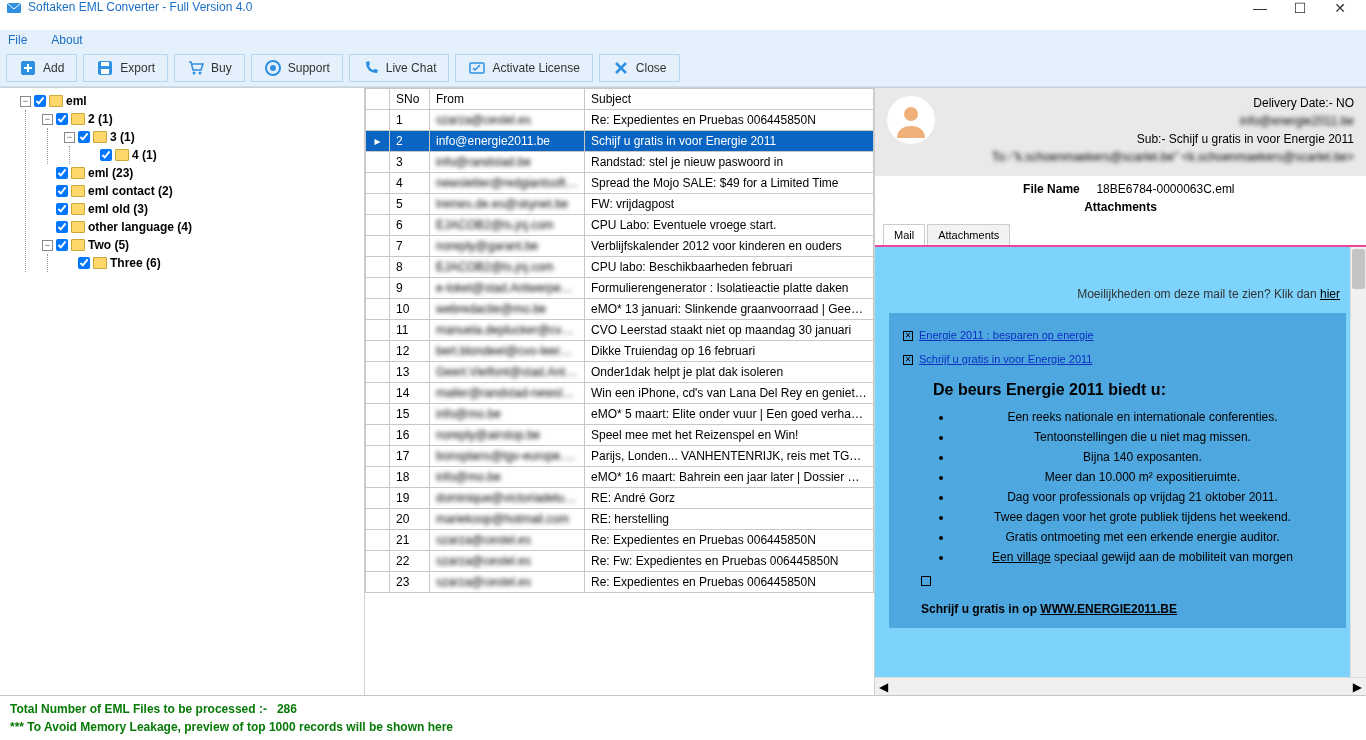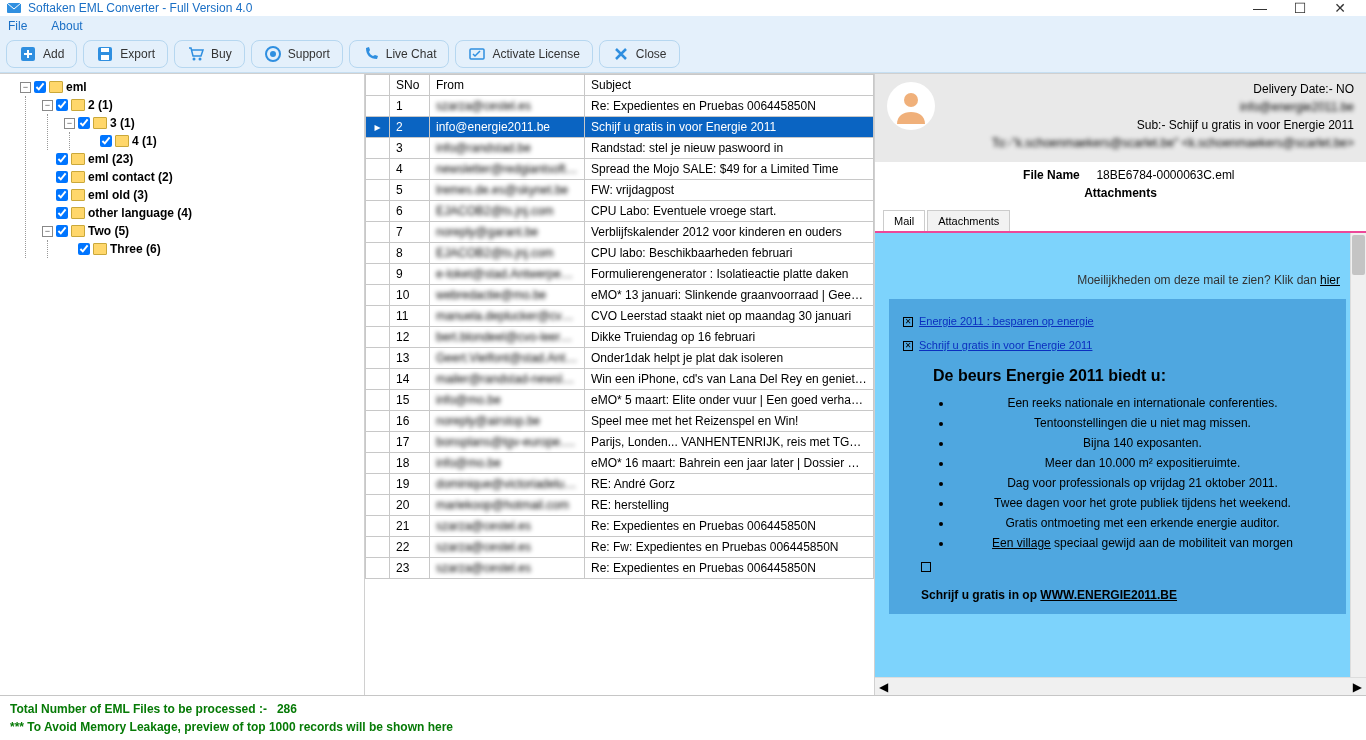--- a/index.html
+++ b/index.html
@@ -1,25 +1,25 @@
 <!DOCTYPE html>
 <html><head>
 <meta charset="utf-8">
 <style>
 * { box-sizing: border-box; margin: 0; padding: 0; font-family: "Segoe UI", Tahoma, sans-serif; font-size: 12px; }
 html, body { height: 100%; }
 body { display: flex; flex-direction: column; background: #fff; overflow: hidden; }
-.titlebar { display: flex; align-items: center; height: 16px; padding: 0 6px; background: #fff; color: #1a6fc5; }
+.titlebar { display: flex; height: 30px; padding: 0 6px; background: #fff; color: #1a6fc5; }
 .titlebar .app-icon { width: 16px; height: 16px; margin-right: 6px; }
 .titlebar .spacer { flex: 1; }
 .titlebar .win-btn { width: 40px; text-align: center; font-size: 14px; color: #333; cursor: pointer; }
 .menubar { display: flex; background: #e4f0fb; padding: 3px 8px; gap: 24px; color: #1a6fc5; }
 .menubar span { cursor: pointer; }
 .toolbar { display: flex; background: #e4f0fb; border-bottom: 1px solid #c6dff2; padding: 4px 6px; gap: 6px; }
-.tbtn { display: flex; align-items: center; gap: 6px; padding: 4px 12px; border: 1px solid #b6d7f0; border-radius: 8px; background: #e4f0fb; cursor: pointer; color: #333; }
+.tbtn { display: flex; align-items: center; gap: 6px; padding: 4px 12px; border: 1px solid #b6d7f0; border-radius: 0; background: #e4f0fb; cursor: pointer; color: #333; }
 .tbtn .ico { width: 18px; height: 18px; display: flex; align-items: center; justify-content: center; }
 .main { flex: 1; display: flex; overflow: hidden; border-top: 1px solid #d0d0d0; }
 .pane-left { width: 365px; overflow: auto; padding: 4px; border-right: 1px solid #d0d0d0; }
 .tree ul { list-style: none; padding-left: 16px; }
 .tree li { white-space: nowrap; line-height: 18px; }
 .tree .row { display: flex; align-items: center; gap: 3px; cursor: pointer; }
 .tree .exp { width: 11px; height: 11px; border: 1px solid #888; font-size: 9px; line-height: 9px; text-align: center; color: #555; }
 .tree .chk { width: 12px; height: 12px; }
 .tree .folder-ico { width: 14px; height: 12px; background: #ffd76b; border: 1px solid #caa83a; border-radius: 1px; position: relative; }
 .tree .lbl { color: #000; font-weight: bold; }

